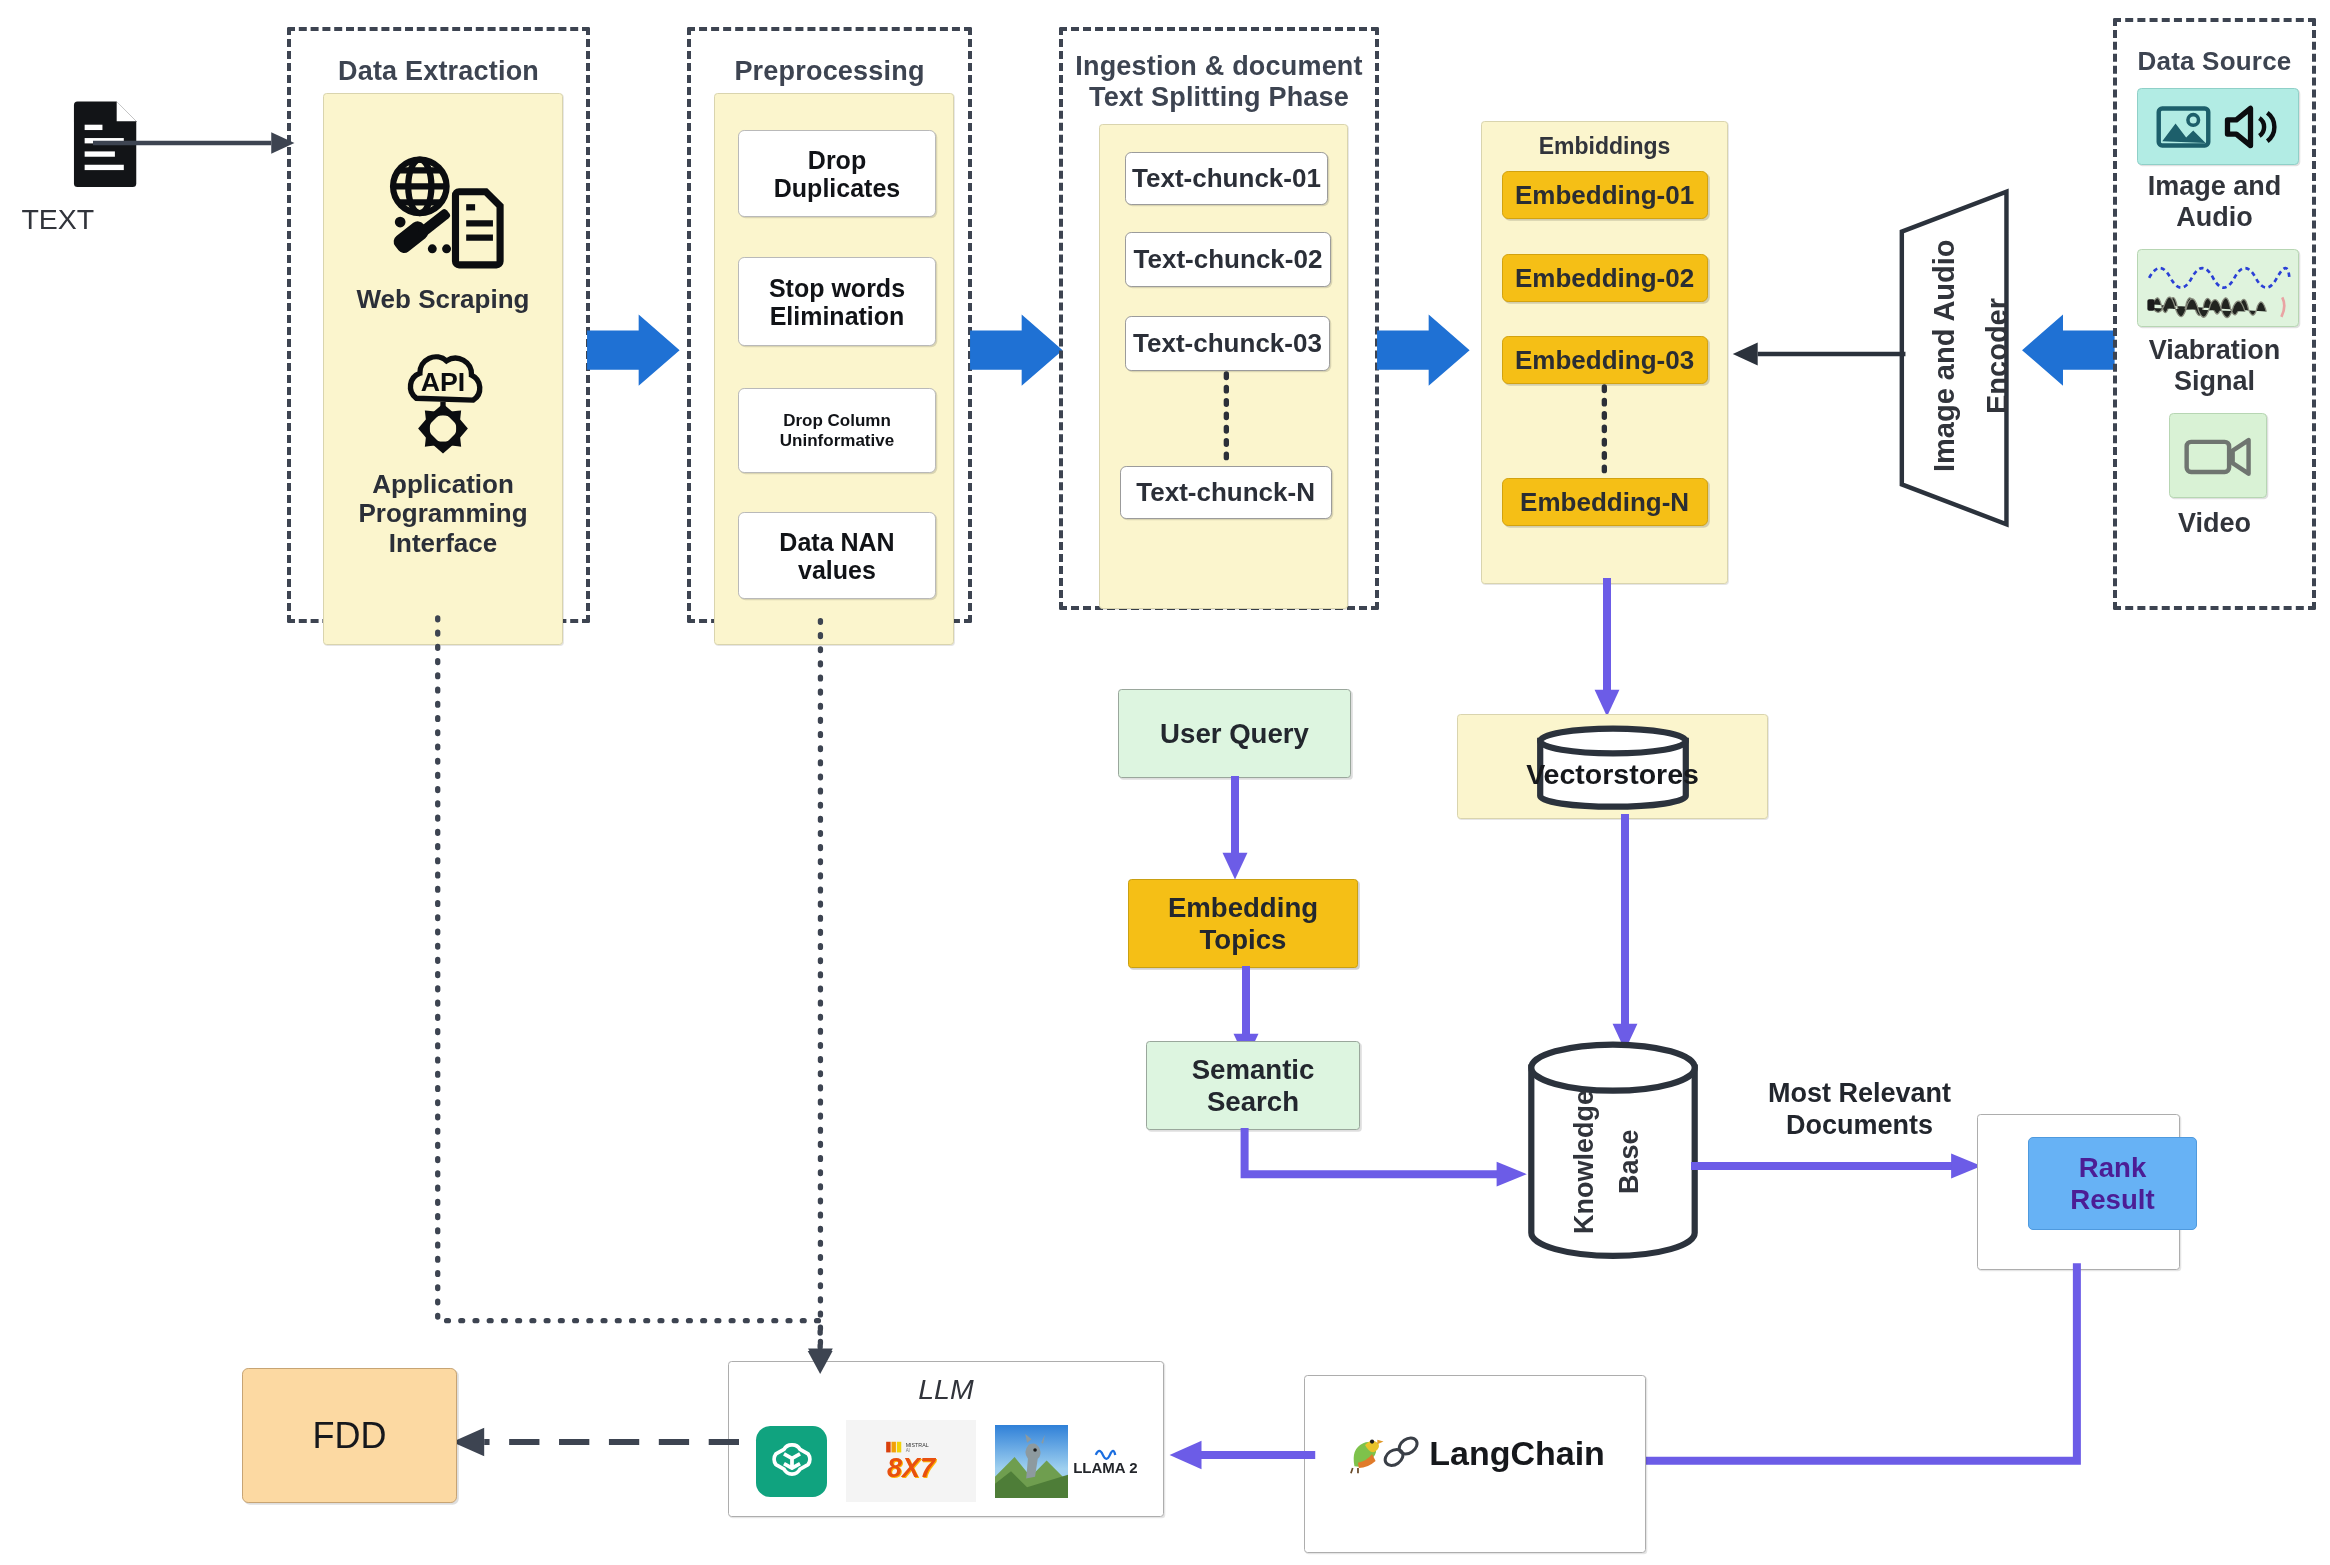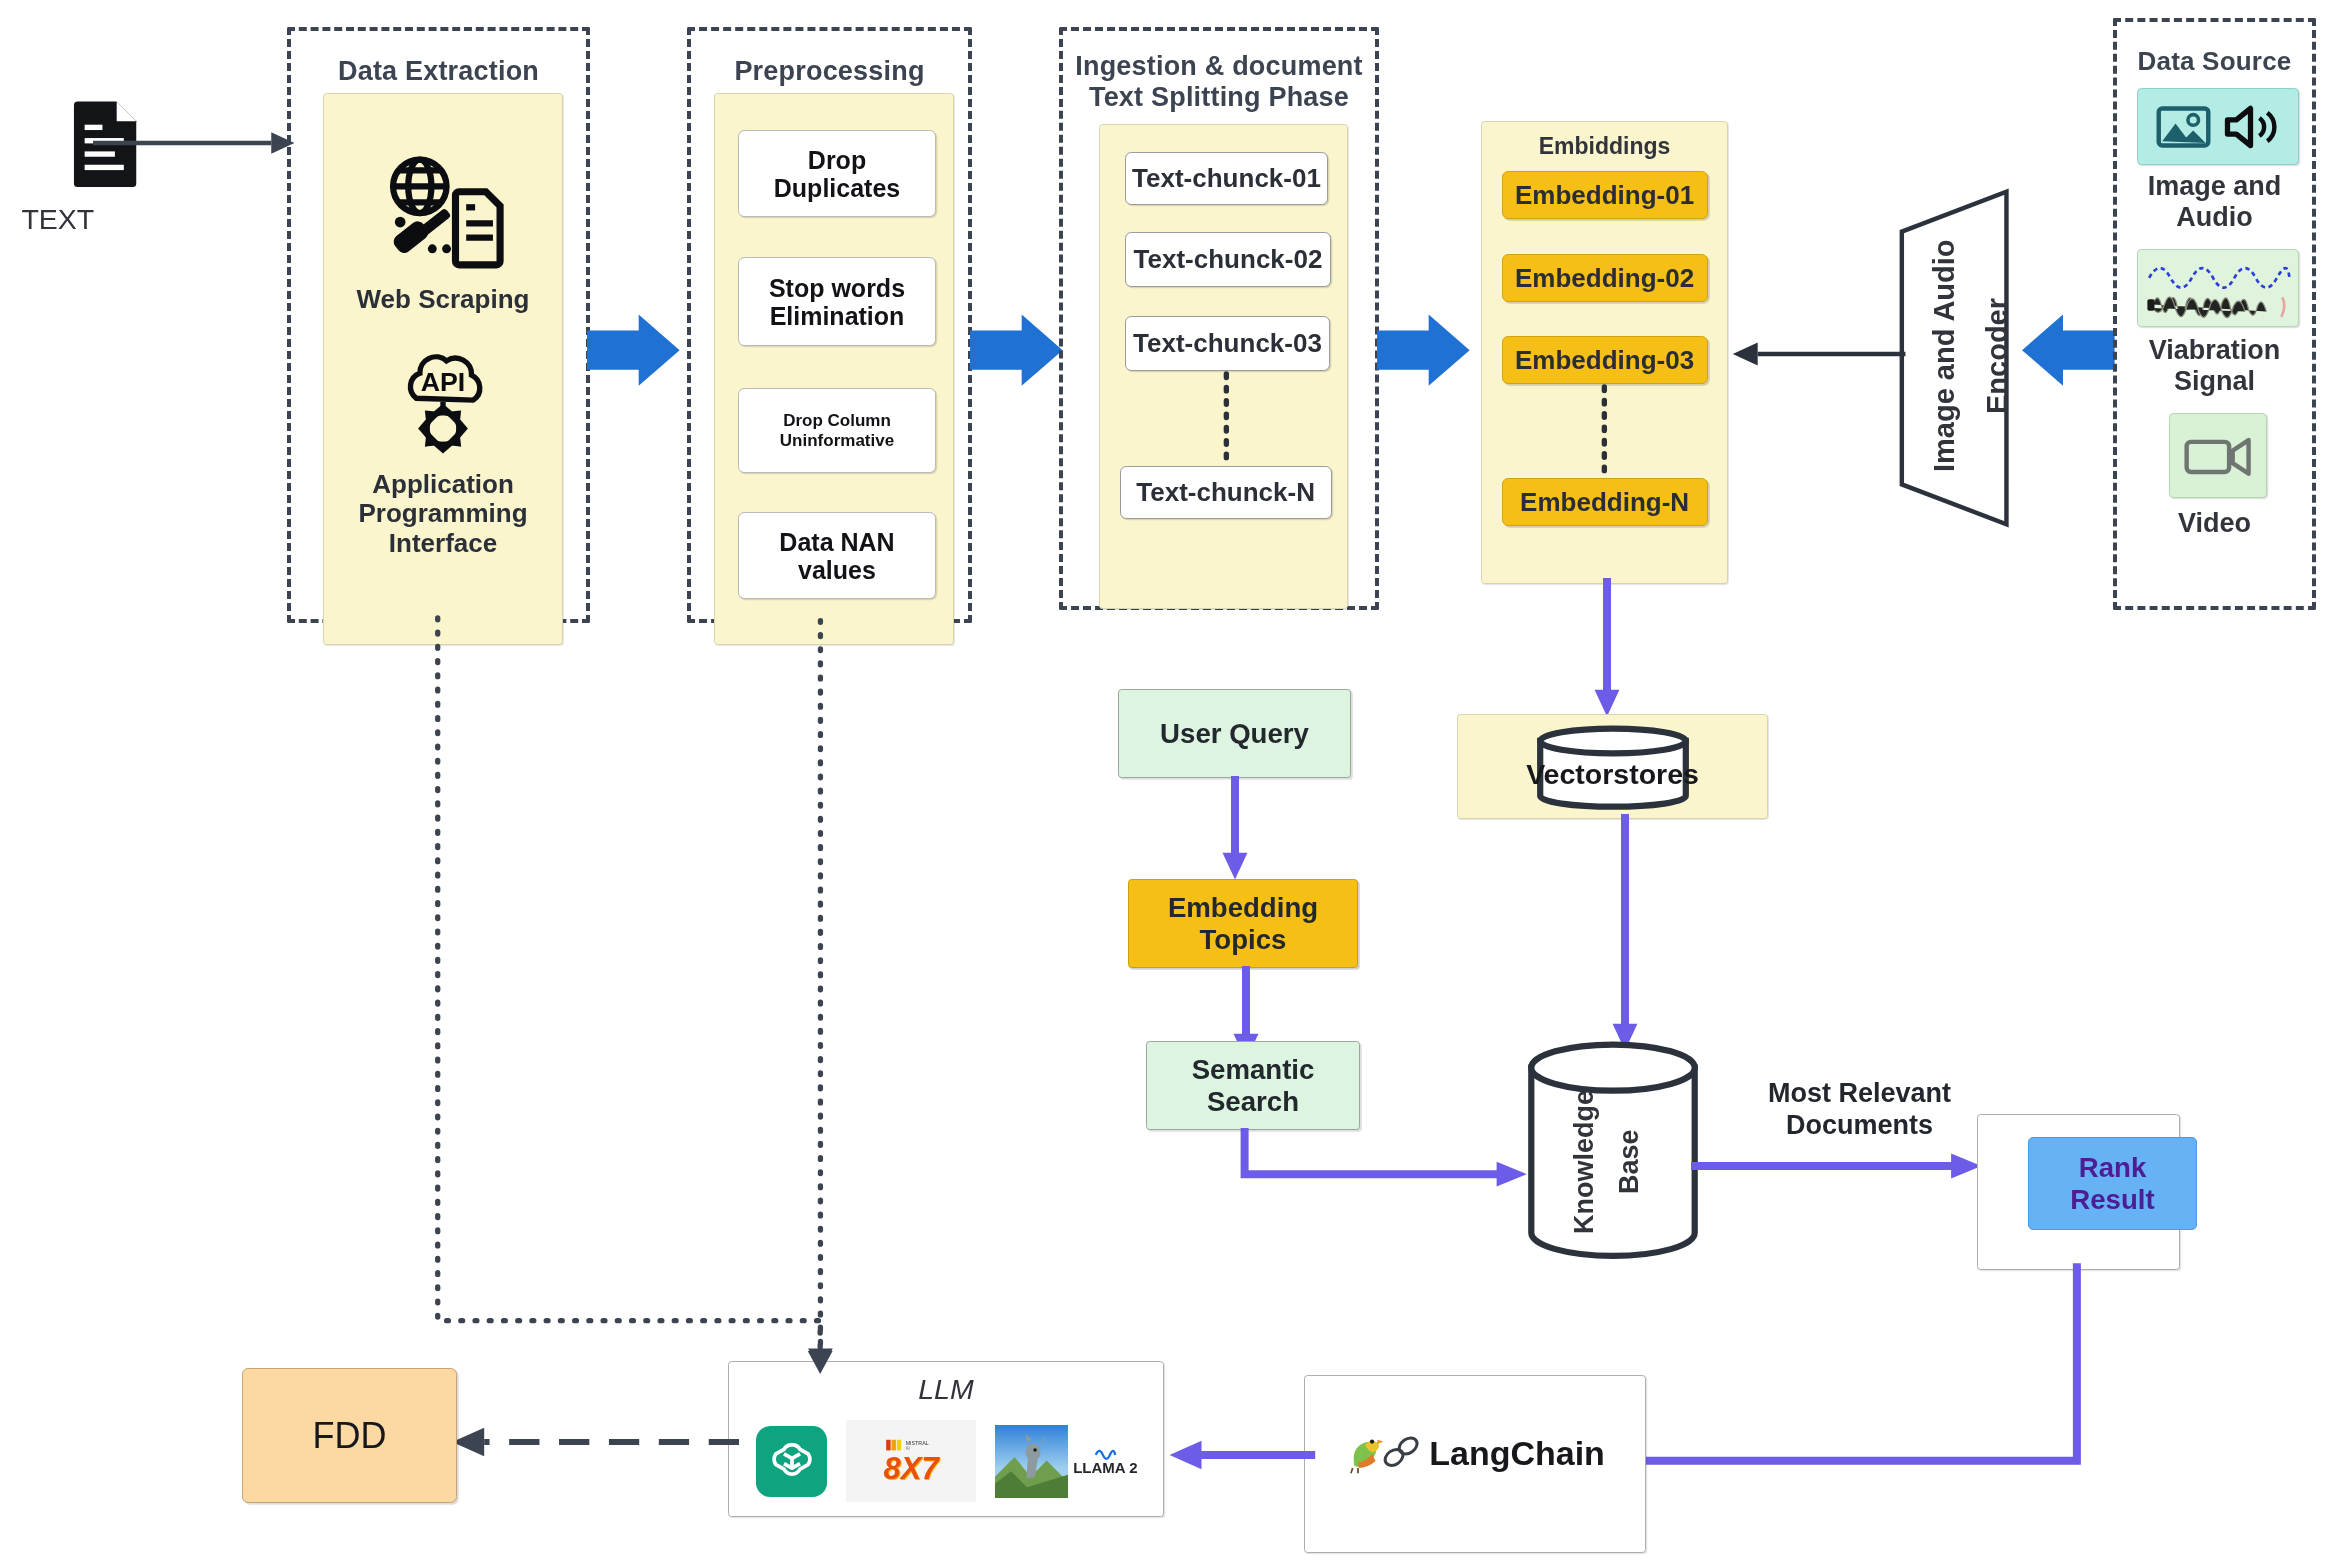--- a/index.html
+++ b/index.html
@@ -475,21 +475,21 @@
     </div>
 
     <div style="width:130px;height:82px;background:#f4f4f4;display:flex;flex-direction:column;align-items:center;justify-content:center;">
       <svg width="50" height="14.2" viewBox="0 0 56 16" aria-hidden="true">
         <rect x="0" y="2" width="5" height="12" fill="#d93f0b"></rect>
         <rect x="6" y="2" width="5" height="12" fill="#f2a007"></rect>
         <rect x="12" y="2" width="5" height="12" fill="#f2d307"></rect>
         <text x="22" y="8" font-family="Liberation Sans, sans-serif" font-size="6" fill="#333">MISTRAL</text>
         <text x="22" y="14" font-family="Liberation Sans, sans-serif" font-size="5" fill="#777">AI</text>
       </svg>
-      <span style="font-size:31px;font-weight:bold;font-style:italic;color:#e8500f;text-shadow:0.9px 0.9px 0 #ffb100;line-height:1;">8X7</span>
+      <span style="font-size:27px;font-weight:bold;font-style:italic;color:#e8500f;text-shadow:0.9px 0.9px 0 #ffb100;line-height:1;">8X7</span>
     </div>
 
     <div style="display:flex;align-items:center;">
       <svg width="73" height="73" viewBox="0 0 82 82" aria-hidden="true">
         <defs>
           <linearGradient id="sky" x1="0" y1="0" x2="0" y2="1">
             <stop offset="0%" stop-color="#2f80d8"></stop>
               <stop offset="60%" stop-color="#9fd0ef"></stop>
           </linearGradient>
         </defs>

